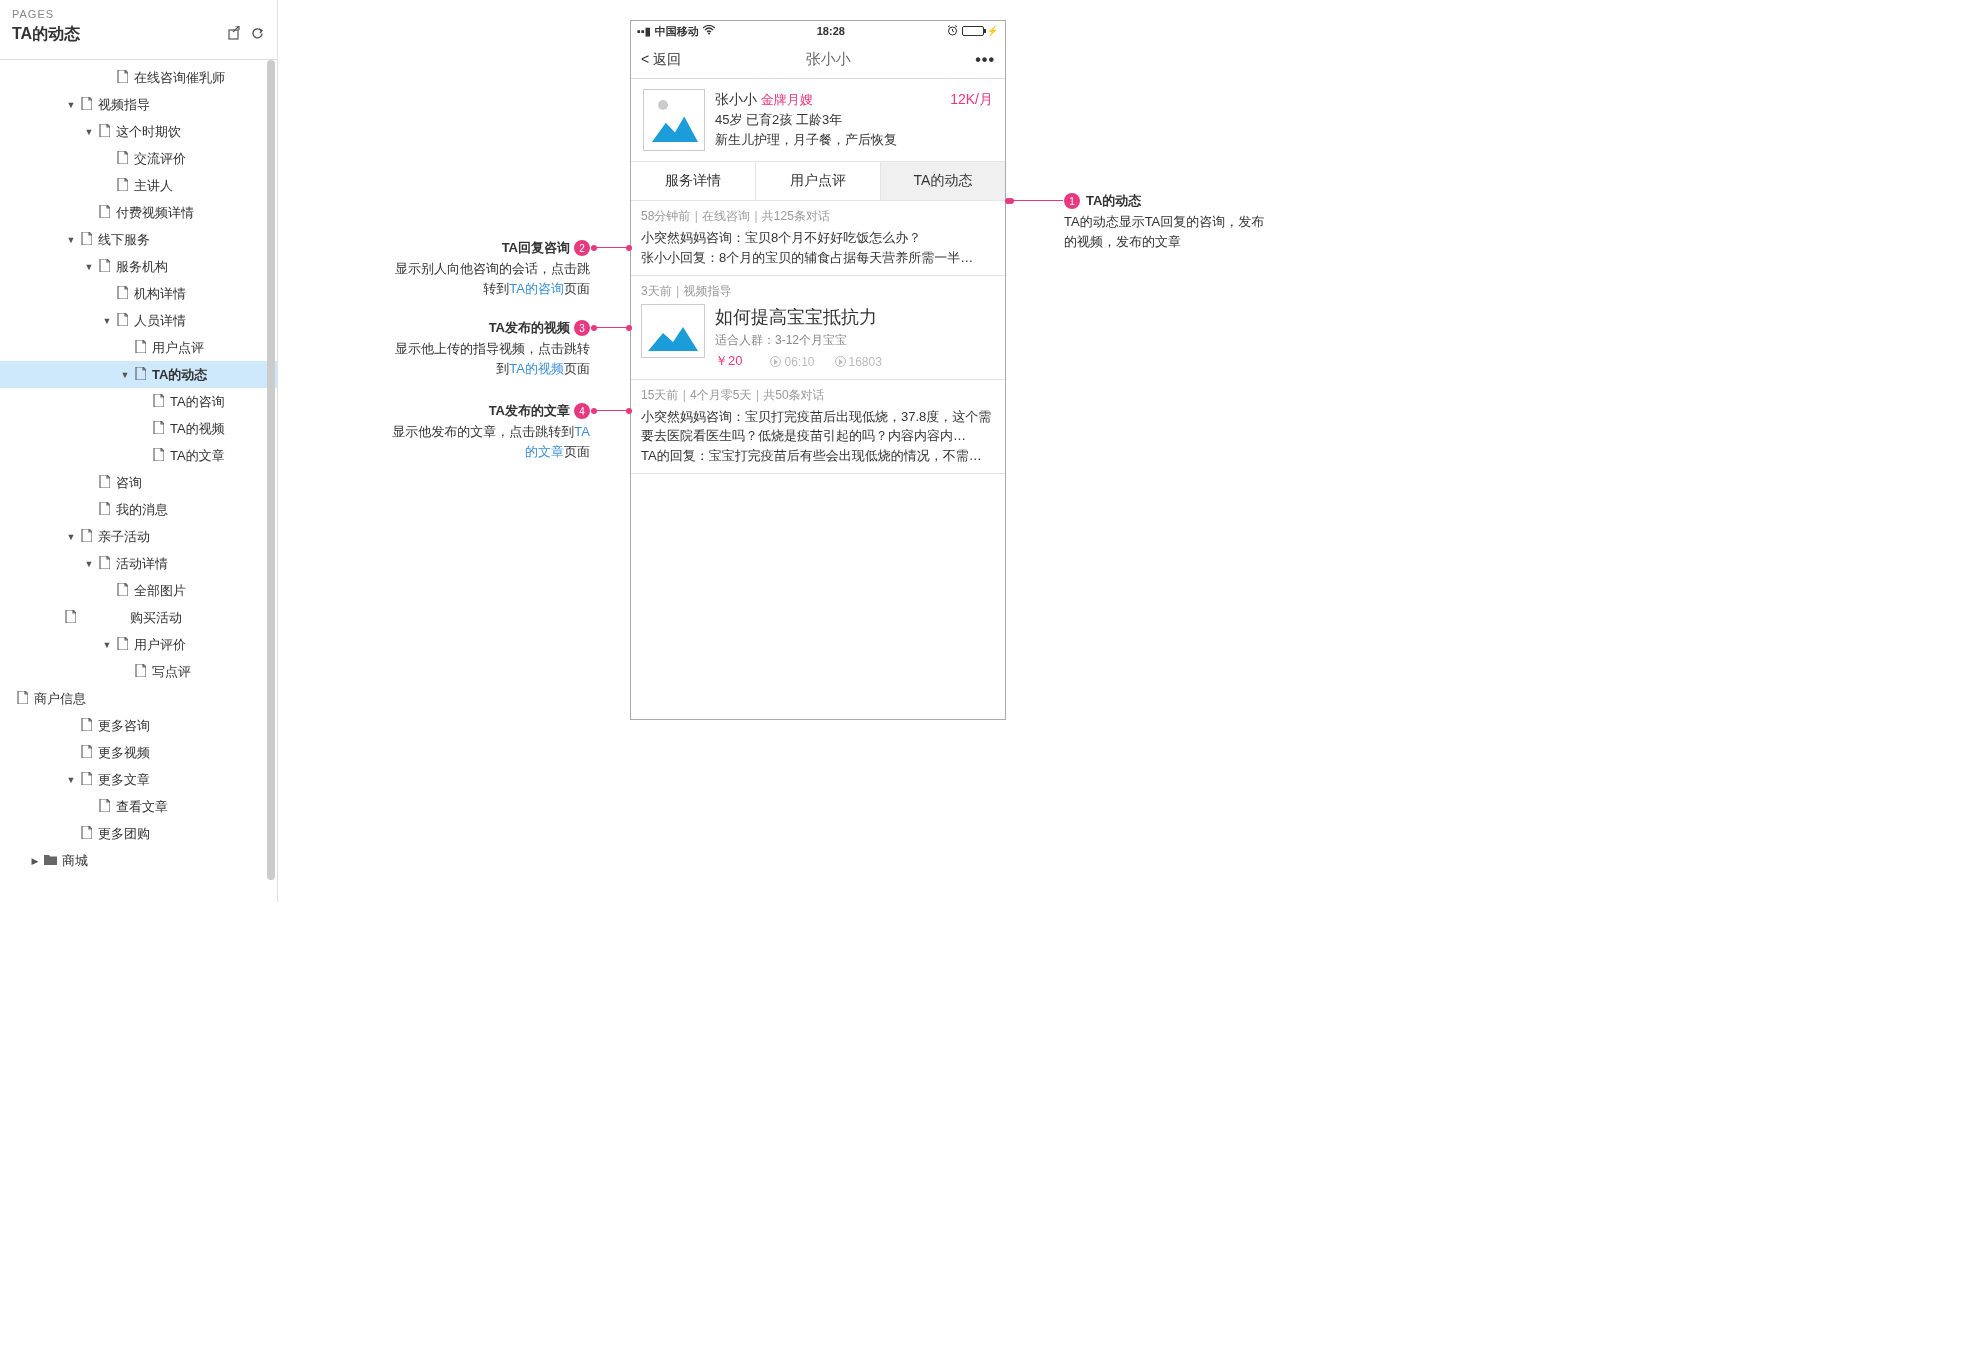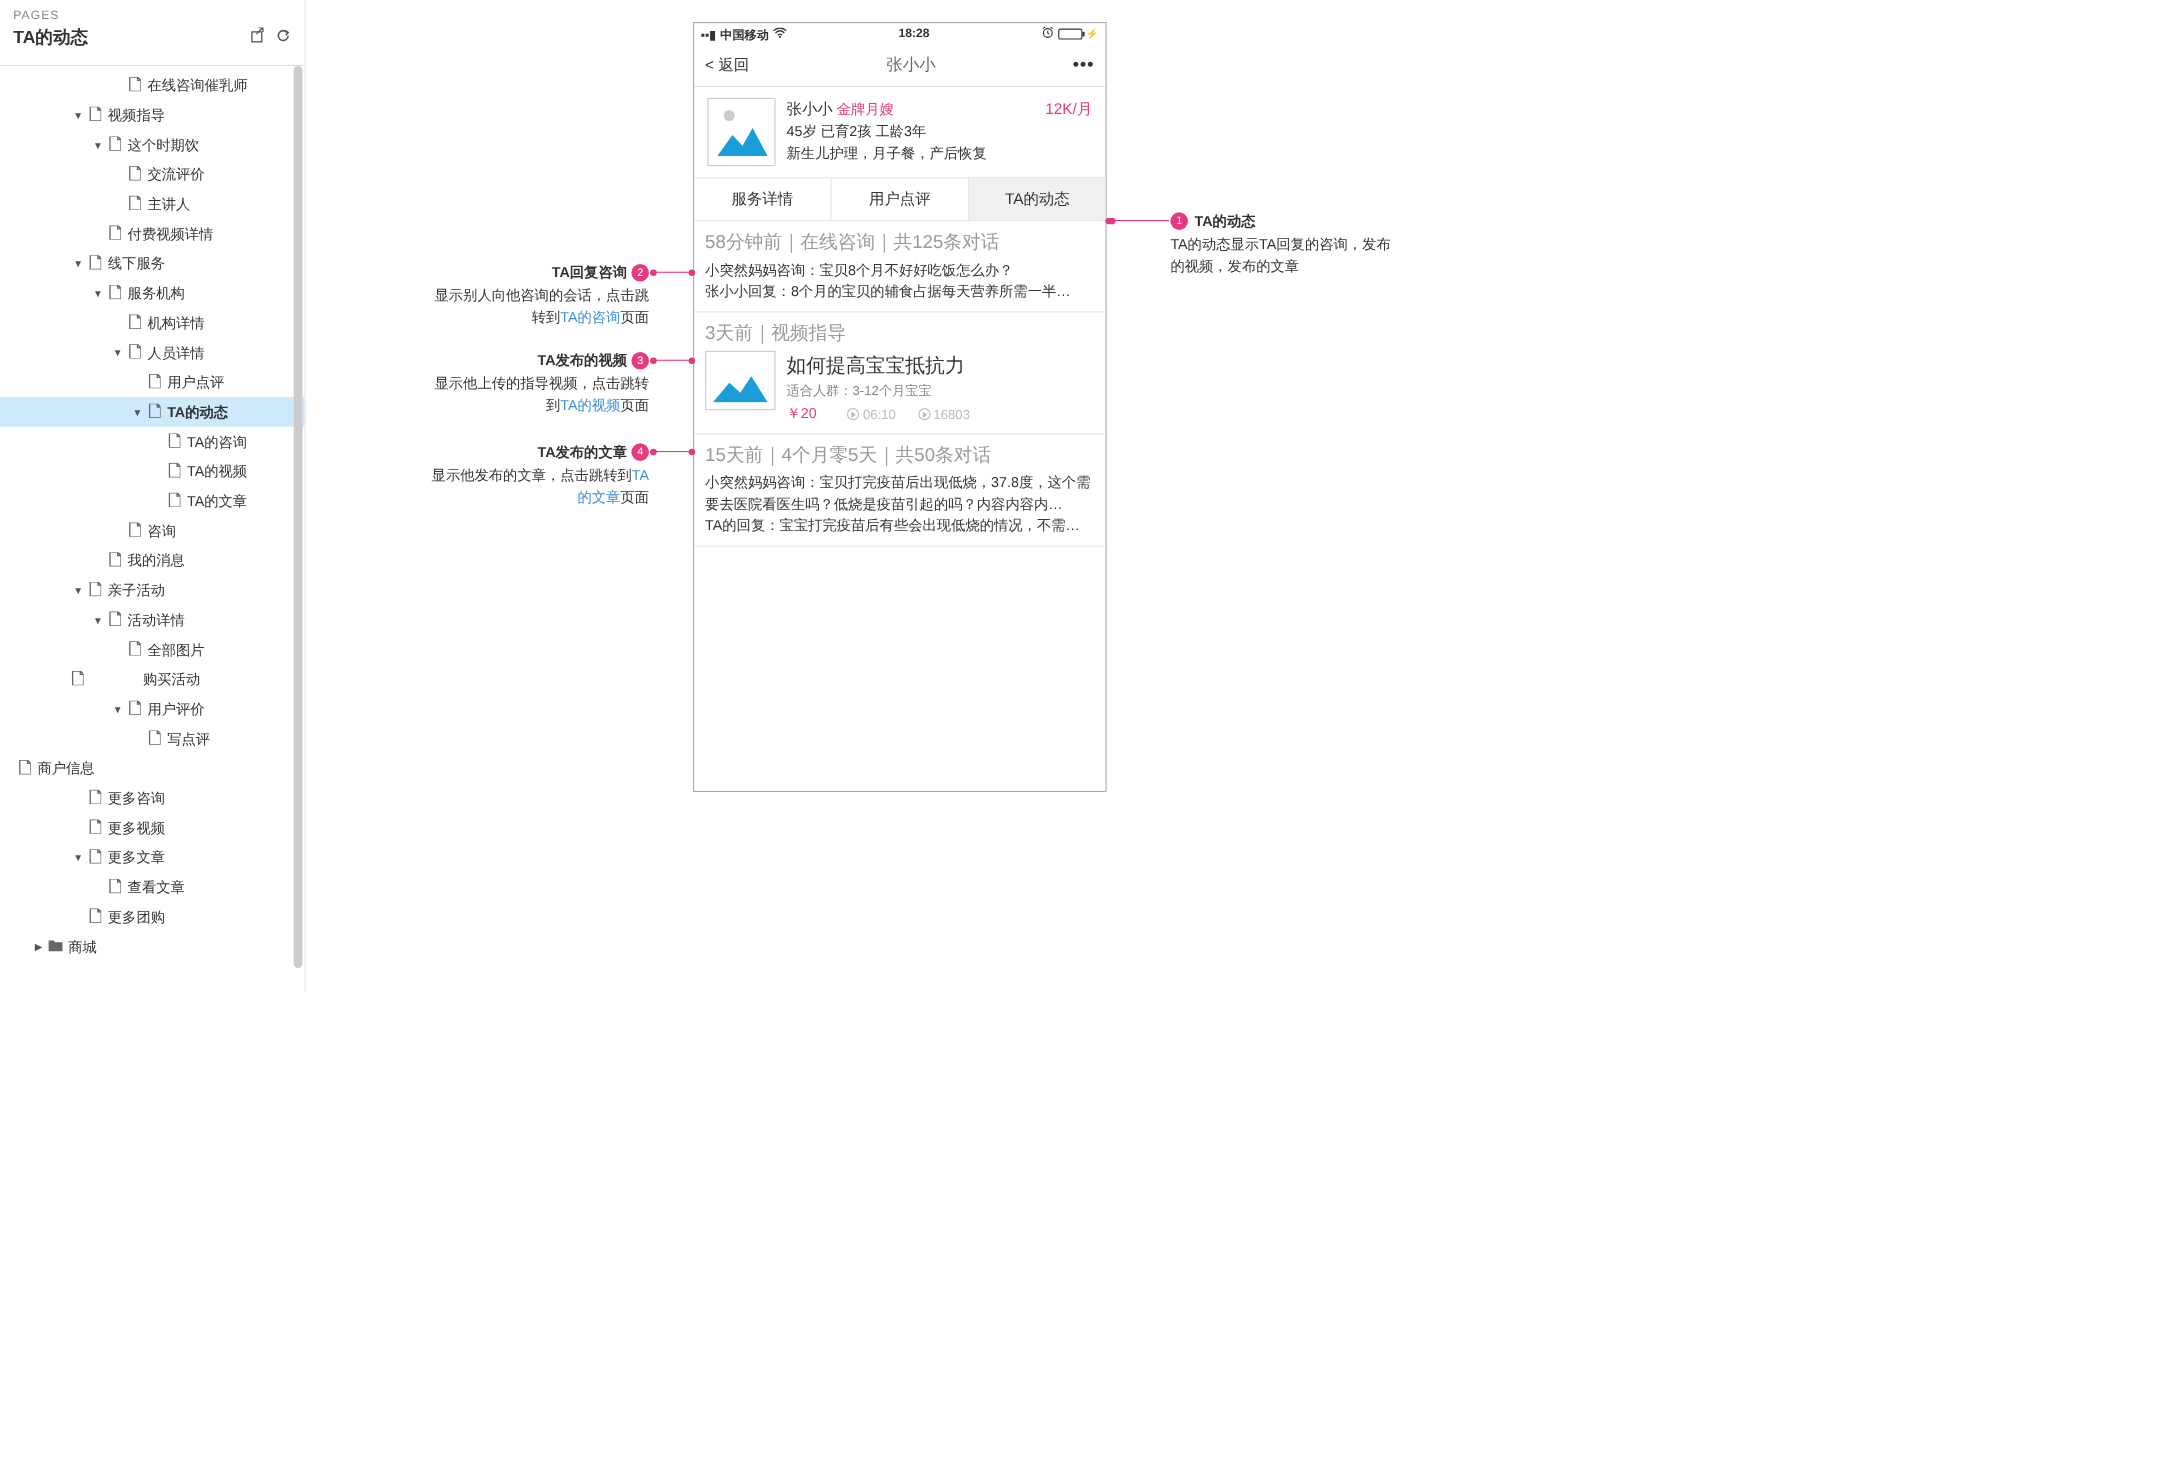--- a/index.html
+++ b/index.html
@@ -223,21 +223,21 @@
     .tab.active { background: #f0f0f0;}
     
     .feed-item {
       border-bottom: 1px solid #e5e5e5;
       padding: 6px 10px 8px;
       font-size: 13px;
       line-height: 1.5;
     }
     .feed-meta {
       color: #999;
-      font-size: 17px;
+      font-size: 12px;
       margin-bottom: 3px;
     }
     .feed-body { color: #333; }
     .video-row {
       display: flex;
       gap: 10px;
       margin-top: 4px;
     }
     .video-thumb {
       width: 64px;
@@ -450,21 +450,21 @@
           </svg></span>
         <span class="tree-label">TA的视频</span>
       </div>
       <div class="tree-item" style="padding-left: 136px;">
         <span class="tree-toggle"></span>
         <span class="tree-icon"><svg width="11" height="13" viewBox="0 0 11 13">
             <path d="M1 0 L8 0 L11 3 L11 13 L1 13 Z M8 0 L8 3 L11 3" fill="none" stroke="#666" stroke-width="1.2"></path>
           </svg></span>
         <span class="tree-label">TA的文章</span>
       </div>
-      <div class="tree-item" style="padding-left: 82px; margin-left: 18px;">
+      <div class="tree-item" style="padding-left: 82px;">
         <span class="tree-toggle"></span>
         <span class="tree-icon"><svg width="11" height="13" viewBox="0 0 11 13">
             <path d="M1 0 L8 0 L11 3 L11 13 L1 13 Z M8 0 L8 3 L11 3" fill="none" stroke="#666" stroke-width="1.2"></path>
           </svg></span>
         <span class="tree-label">咨询</span>
       </div>
       <div class="tree-item" style="padding-left: 82px;">
         <span class="tree-toggle"></span>
         <span class="tree-icon"><svg width="11" height="13" viewBox="0 0 11 13">
             <path d="M1 0 L8 0 L11 3 L11 13 L1 13 Z M8 0 L8 3 L11 3" fill="none" stroke="#666" stroke-width="1.2"></path>

